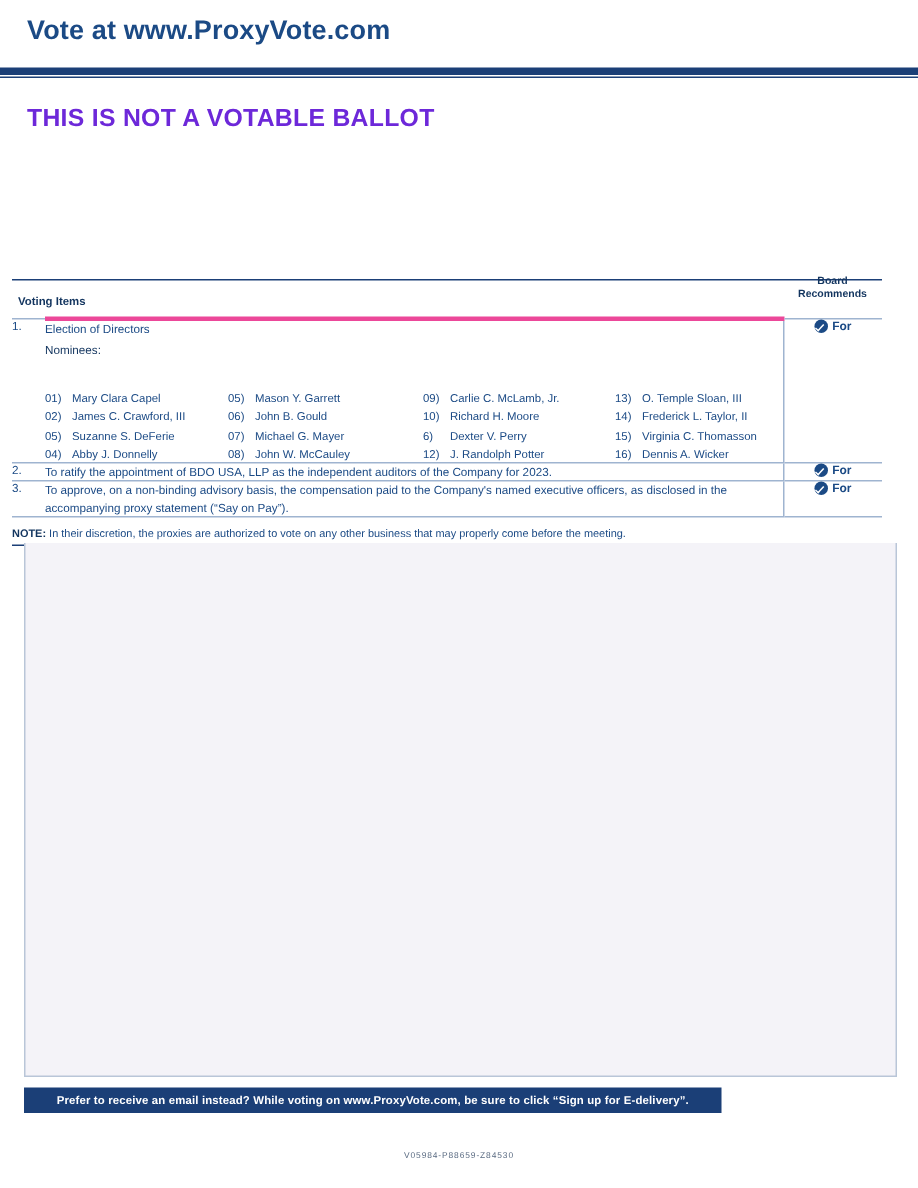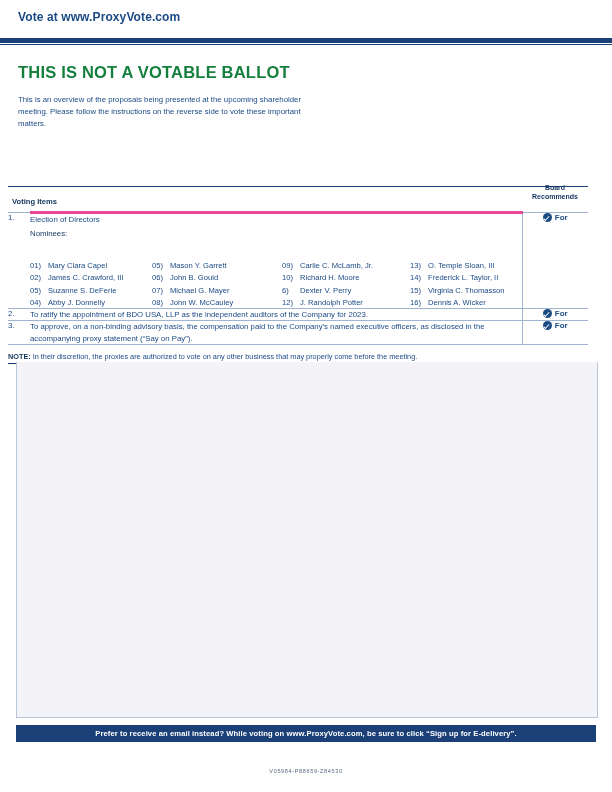--- a/index.html
+++ b/index.html
@@ -20,21 +20,21 @@
     width: 612px;
     height: 792px;
     box-sizing: border-box;
   }
 
   
   .header {
     padding: 10px 18px 8px 18px;
   }
   .header-title {
-    font-size: 12px;
+    font-size: 18px;
     font-weight: bold;
     color: #1b4a85;
     letter-spacing: 0.1px;
   }
   .header-rule {
     height: 5px;
     background: #1b3f77;
     margin: 6px 0 0 0;
   }
   .header-rule-thin {
@@ -43,21 +43,21 @@
     margin-top: 1px;
   }
 
   
   .title-block {
     padding: 18px 18px 0 18px;
   }
   .doc-title {
     font-size: 16.5px;
     font-weight: bold;
-    color: #15803d;
+    color: #6d28d9;
     letter-spacing: 0.2px;
   }
   .doc-intro {
     margin-top: 12px;
     font-size: 7.8px;
     line-height: 1.55;
     color: #1b4a85;
     max-width: 295px;
   }
 
@@ -201,21 +201,21 @@
     border-left: 1px solid #b9c6d8;
     border-right: 1px solid #b9c6d8;
     border-bottom: 1px solid #b9c6d8;
   }
 
   
   .footer-bar {
     position: absolute;
     left: 16px;
     top: 725px;
-    width: 580px;
+    width: 465px;
     height: 17px;
     background: #1b3f77;
     color: #ffffff;
     font-size: 7.6px;
     font-weight: bold;
     display: flex;
     align-items: center;
     justify-content: center;
     letter-spacing: 0.1px;
   }
@@ -236,21 +236,20 @@
 <div class="page">
 
   <div class="header">
     <div class="header-title">Vote at www.ProxyVote.com</div>
   </div>
   <div class="header-rule"></div>
   <div class="header-rule-thin"></div>
 
   <div class="title-block">
     <div class="doc-title">THIS IS NOT A VOTABLE BALLOT</div>
-    <div class="doc-intro">This is an overview of the proposals being presented at the upcoming shareholder meeting. Please follow the instructions on the reverse side to vote these important matters.</div>
   </div>
 
   <div class="table-wrap">
     <div class="rec-head">
       <span>Board</span><br>
       <span>Recommends</span>
     </div>
 
     <table class="ballot">
       <colgroup>

